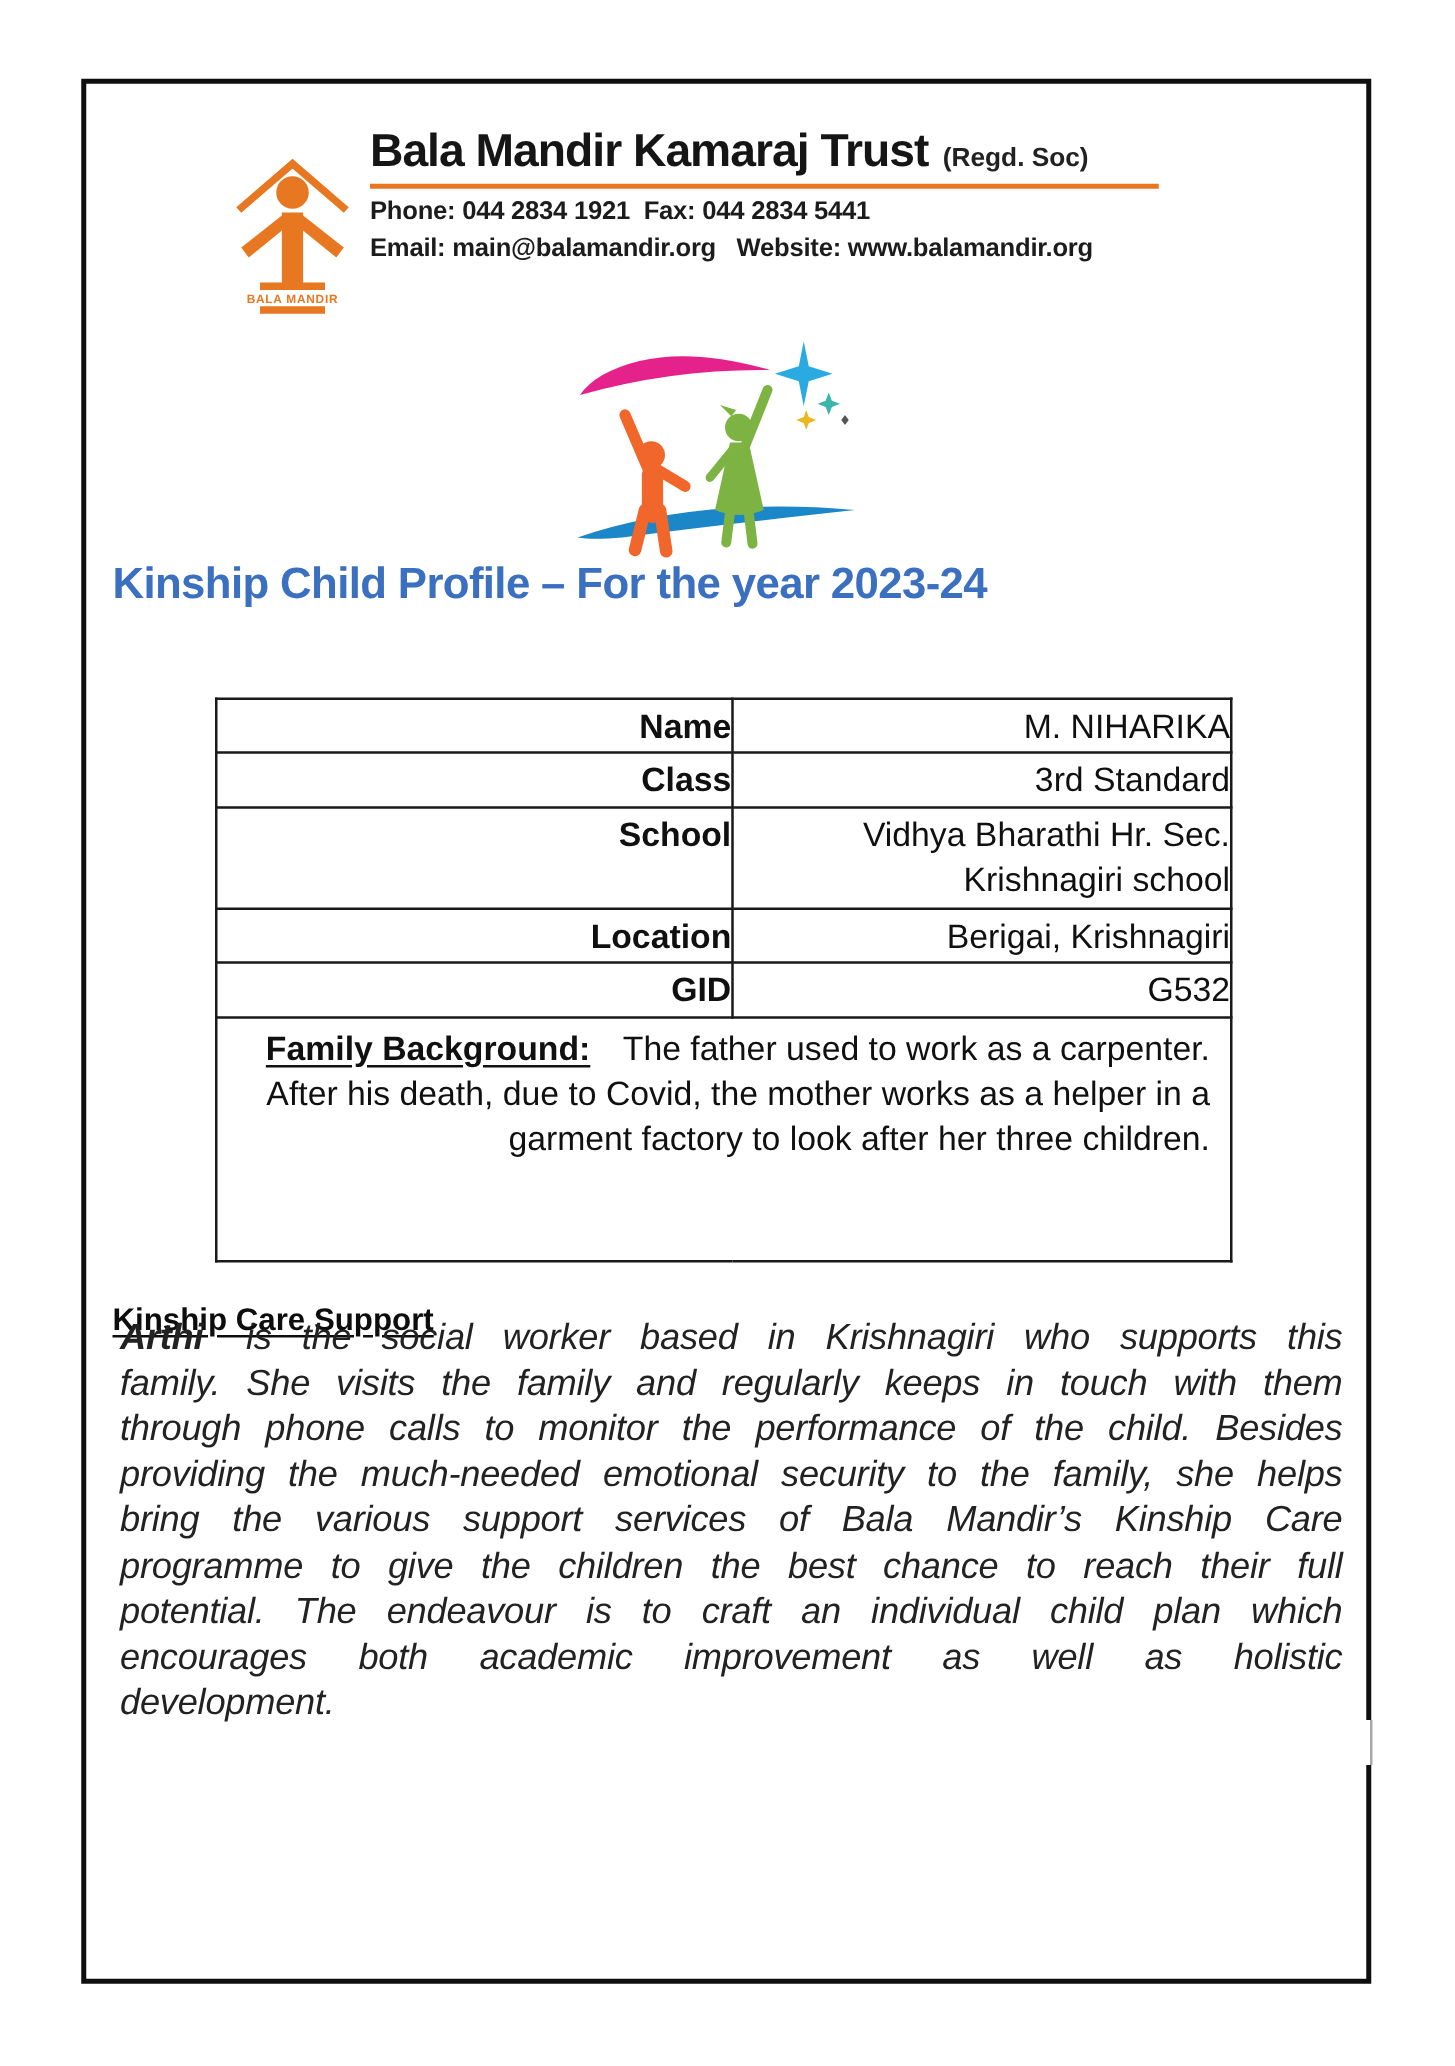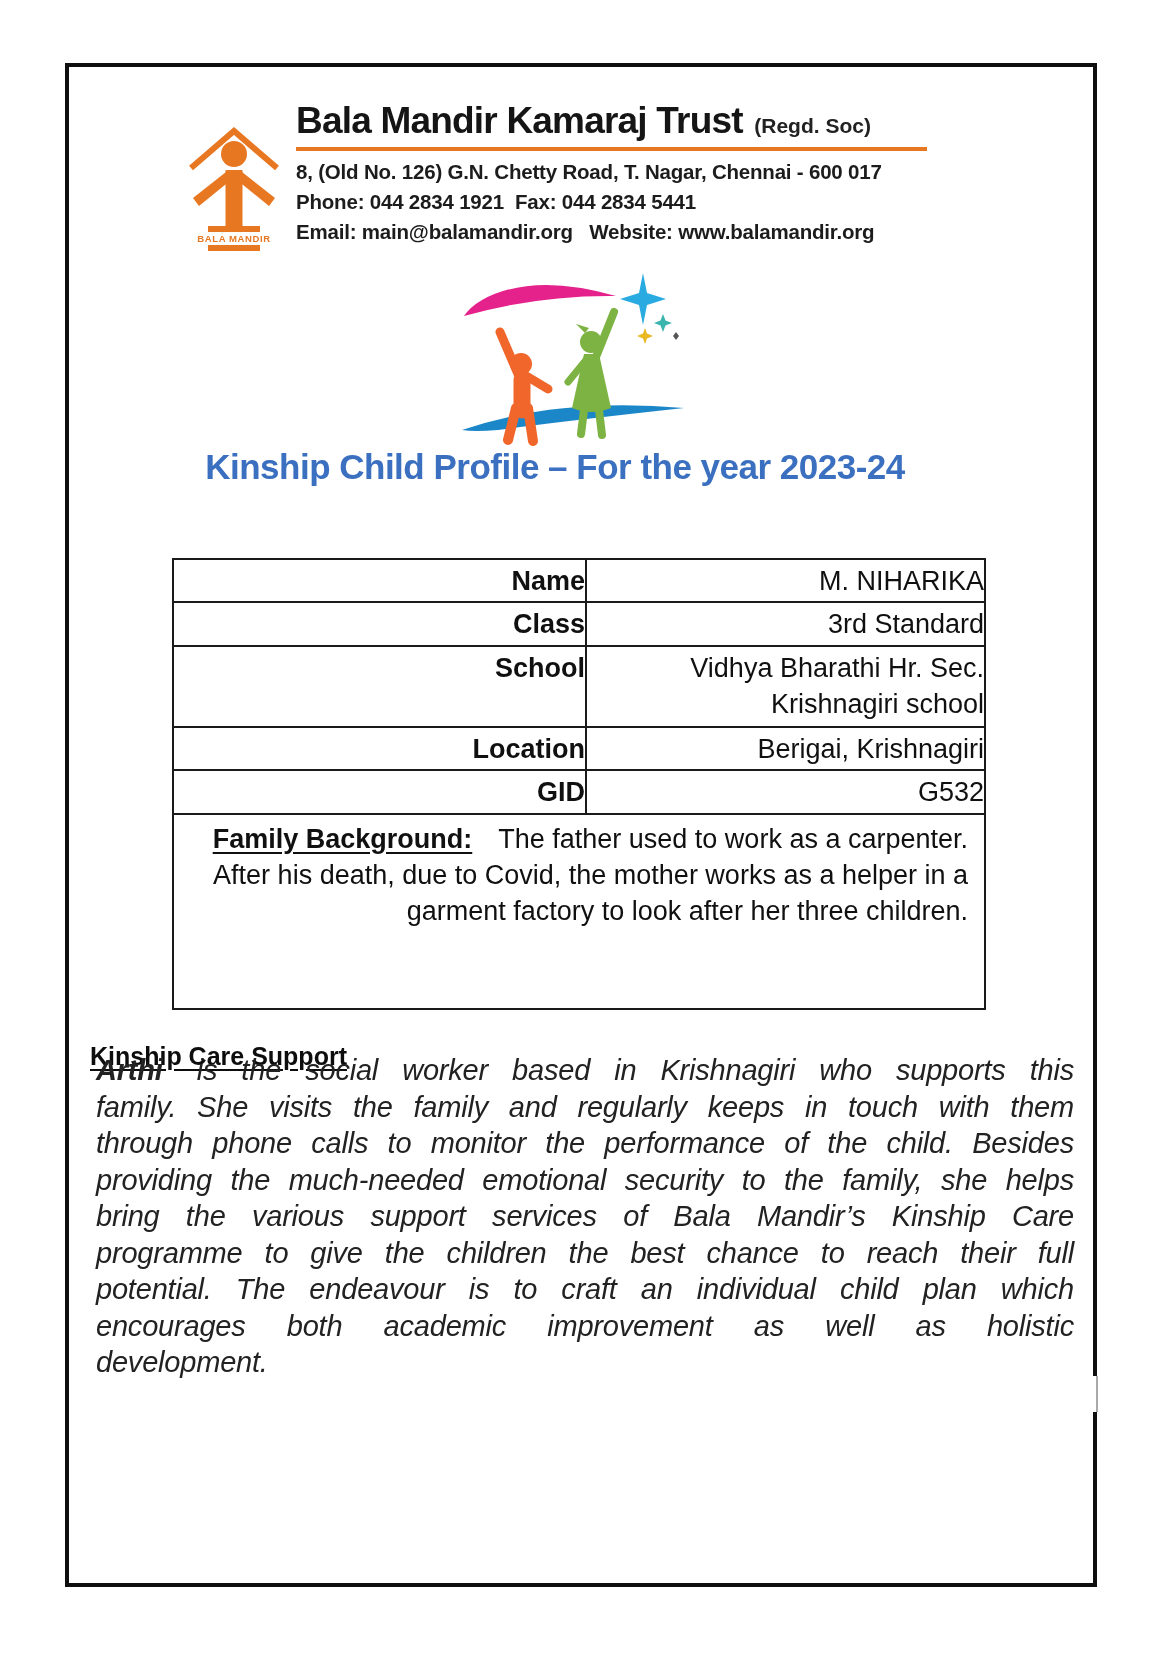--- a/index.html
+++ b/index.html
@@ -30,21 +30,21 @@
     font-size:20.5px;font-weight:700;letter-spacing:-0.2px;color:#1c1c1c;
     margin-top:6px;white-space:pre-wrap;
   }
   .org-address{margin-top:9px;}
 
   
   .kids-logo{position:absolute;left:438px;top:262px;width:252px;height:186px;}
 
   
   .doc-title{
-    position:absolute;left:90px;top:447px;width:930px;text-align:center;
+    position:absolute;left:90px;top:447px;width:930px;
     font-size:35px;font-weight:700;letter-spacing:-0.5px;color:#3B6FBF;
   }
 
   
   .profile-table{
     position:absolute;left:172px;top:558px;width:814px;height:452px;
     border-collapse:collapse;table-layout:fixed;
   }
   .profile-table td{
     border:2px solid #1a1a1a;vertical-align:top;
@@ -94,21 +94,20 @@
     <text x="49" y="128" text-anchor="middle" font-size="9.5" font-weight="bold" letter-spacing="0.6" fill="#E87722">BALA MANDIR</text>
     <rect x="23" y="131" width="52" height="6" fill="#E87722"></rect>
   </svg>
 
   <div class="lh-text">
     <div class="org-line">
       <span class="org-name">Bala Mandir Kamaraj Trust</span>
       <span class="org-regd">(Regd. Soc)</span>
     </div>
     <div class="org-rule"></div>
-    <div class="org-address">8, (Old No. 126) G.N. Chetty Road, T. Nagar, Chennai - 600 017</div>
     <div class="org-phone">Phone: 044 2834 1921  Fax: 044 2834 5441</div>
     <div class="org-email">Email: main@balamandir.org   Website: www.balamandir.org</div>
   </div>
 
   <svg class="kids-logo" viewBox="0 0 252 186" aria-hidden="true">
 
     <path d="M26,54 Q100,33 178,34 Q95,10 44,38 Q32,45 26,54 Z" fill="#E5228C"></path>
 
     <path d="M205,11 L209,31 L228,37 L209,43 L205,63 L201,43 L182,37 L201,31 Z" fill="#29ABE2"></path>
     <path d="M225,52 L227.5,58.5 L234,61 L227.5,63.5 L225,70 L222.5,63.5 L216,61 L222.5,58.5 Z" fill="#3AB5AE"></path>

